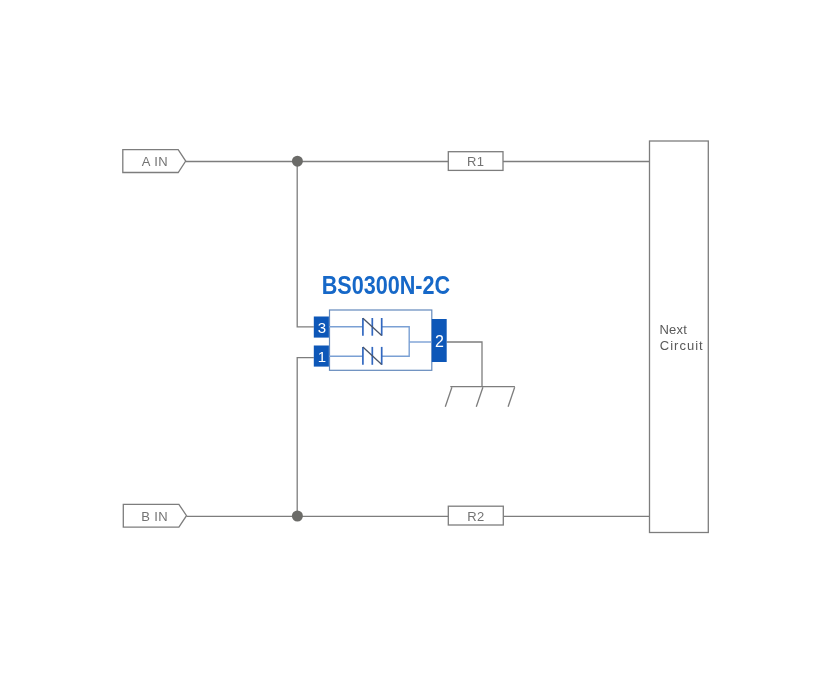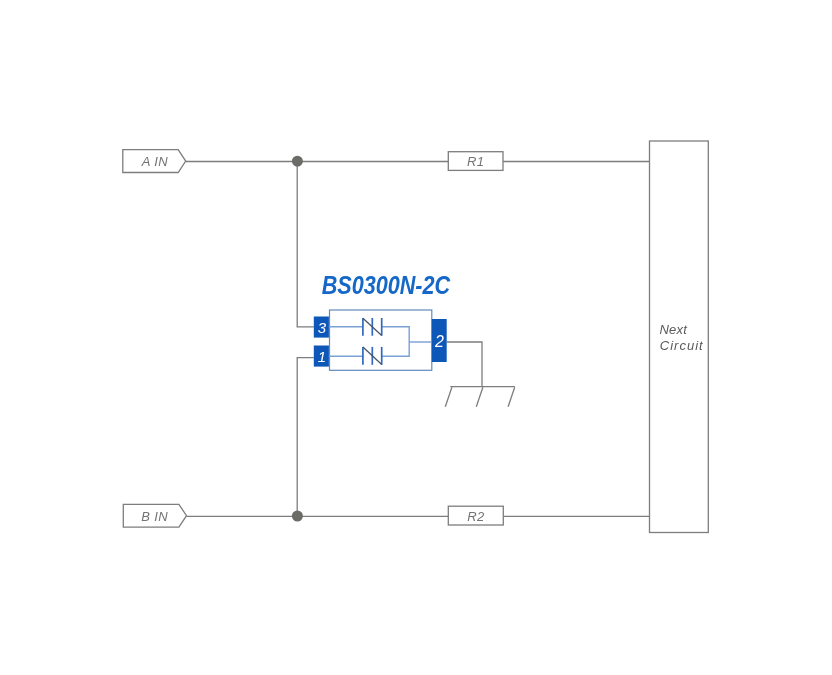--- a/index.html
+++ b/index.html
@@ -1,16 +1,16 @@
 <!DOCTYPE html>
 <html><head>
 <meta charset="utf-8">
 <style>
   html,body{margin:0;padding:0;background:#ffffff;}
-  .stage{position:relative;width:832px;height:675px;background:#fef9c3;overflow:hidden;font-style:italic;}
+  .stage{position:relative;width:832px;height:675px;background:#fef9c3;overflow:hidden;}
   svg{display:block;}
   text{font-family:"Liberation Sans",sans-serif;}
 </style>
 </head>
 <body>
 <div class="stage">
 <svg width="832" height="675" viewBox="0 0 832 675">
 
   <rect x="0" y="0" width="832" height="675" fill="#ffffff"></rect>
 

